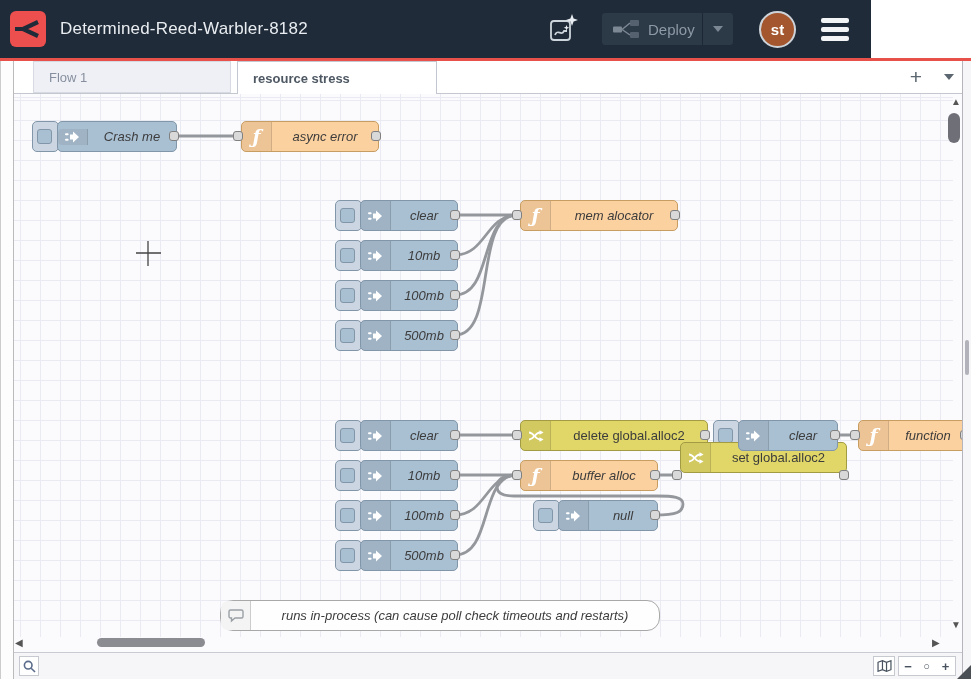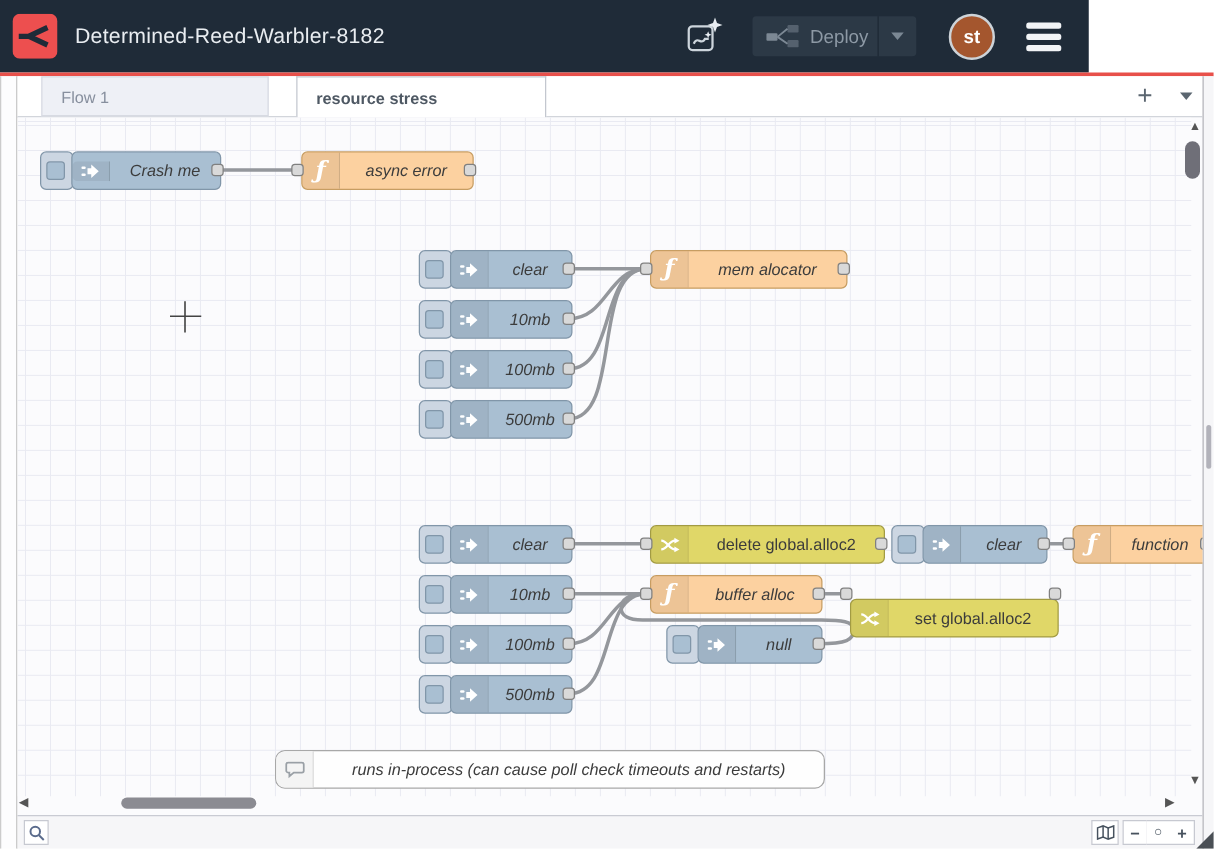--- a/index.html
+++ b/index.html
@@ -21,21 +21,21 @@
   #burger { margin-left:25px; margin-right:22px; width:28px; display:flex; flex-direction:column; gap:4px; }
   #burger .bar { height:5px; border-radius:2px; background:#f2f4f6; }
   #red-line { position:absolute; left:0; top:58px; width:971px; height:3px; background:var(--accent); }
 
   
   #palette-strip { position:absolute; left:0; top:61px; width:14px; height:618px; background:#fdfdfe; border-right:1px solid #bbb; border-left:1px solid #ccc; }
 
   
   #tabbar { position:absolute; left:14px; top:61px; width:948px; height:33px; background:#fff; border-bottom:1px solid #c3c7cf; }
   .tab { position:absolute; top:0; height:32px; font-size:13px; display:flex; align-items:center; padding-left:15px; }
-  #tab-flow1 { left:19px; width:182px; background:#eef0f6; border:1px solid #d7dae2; color:#878f9e; }
+  #tab-flow1 { left:19px; width:198px; background:#eef0f6; border:1px solid #d7dae2; color:#878f9e; }
   #tab-resource { left:223px; width:200px; height:33px; background:#fff; border:1px solid #c3c7cf; border-bottom:none; color:#4e5863; font-weight:bold; }
   #tab-add { position:absolute; left:891px; top:5px; width:22px; height:22px; border:none; background:none; color:#5b6670; font-size:21px; line-height:20px; text-align:center; cursor:pointer; }
   #tab-menu { position:absolute; left:925px; top:13px; width:20px; height:10px; display:flex; justify-content:center; cursor:pointer; }
   #tab-menu .caret-down { border-top-color:#5b6670; border-left-width:5px; border-right-width:5px; }
 
   
   #canvas { position:absolute; left:14px; top:94px; width:948px; height:558px; background:#fbfbfd; overflow:hidden; }
   #grid { position:absolute; left:0; top:0; width:939px; height:543px; background-color:#fbfbfd;
     background-image:repeating-linear-gradient(to right,#e9eaf2 0 1px,transparent 1px 20px),
                      repeating-linear-gradient(to bottom,#e9eaf2 0 1px,transparent 1px 20px);
@@ -328,21 +328,21 @@
       <div class="port" style="left: 498px; top: 336px;"></div>
       <div class="port" style="left: 686px; top: 336px;"></div>
       <div class="node function" style="left: 506px; top: 366px; width: 138px;">
         <div class="icon-region">
           <span class="fn-glyph">ƒ</span>
         </div>
         <span class="node-label">buffer alloc</span>
       </div>
       <div class="port" style="left: 498px; top: 376px;"></div>
       <div class="port" style="left: 636px; top: 376px;"></div>
-      <div class="node change" style="left: 666px; top: 385px; width: 167px;">
+      <div class="node change" style="left: 666px; top: 348px; width: 167px;">
         <div class="icon-region">
           <svg width="16" height="16" viewBox="0 0 16 16">
             <g stroke="#fff" stroke-width="1.8" fill="none">
               <path d="M1 4.5 C6 4.5 7 11.5 12 11.5"></path>
               <path d="M1 11.5 C6 11.5 7 4.5 12 4.5"></path>
             </g>
             <path d="M11.5 2.2 L15.6 4.5 L11.5 6.8 Z" fill="#fff"></path>
             <path d="M11.5 9.2 L15.6 11.5 L11.5 13.8 Z" fill="#fff"></path>
           </svg>
         </div>
@@ -383,21 +383,21 @@
       </div>
       <div class="port" style="left: 816px; top: 336px;"></div>
       <div class="node function" style="left: 844px; top: 326px; width: 110px;">
         <div class="icon-region">
           <span class="fn-glyph">ƒ</span>
         </div>
         <span class="node-label">function</span>
       </div>
       <div class="port" style="left: 836px; top: 336px;"></div>
       <div class="port" style="left: 946px; top: 336px;"></div>
-      <div class="node comment" style="left: 206px; top: 506px; width: 440px;">
+      <div class="node comment" style="left: 206px; top: 506px; width: 440px; border-radius: 13px;">
         <div class="icon-region">
           <svg width="16" height="14" viewBox="0 0 16 14" fill="none" stroke="#9aa0a6" stroke-width="1.4">
             <path d="M2.5 1 h11 a1.5 1.5 0 0 1 1.5 1.5 v5 a1.5 1.5 0 0 1 -1.5 1.5 H7 L3.5 12 V9 h-1 A1.5 1.5 0 0 1 1 7.5 v-5 A1.5 1.5 0 0 1 2.5 1 Z"></path>
           </svg>
         </div>
         <span class="node-label">runs in-process (can cause poll check timeouts and restarts)</span>
       </div>
     </div>
 
   <div id="footer">

